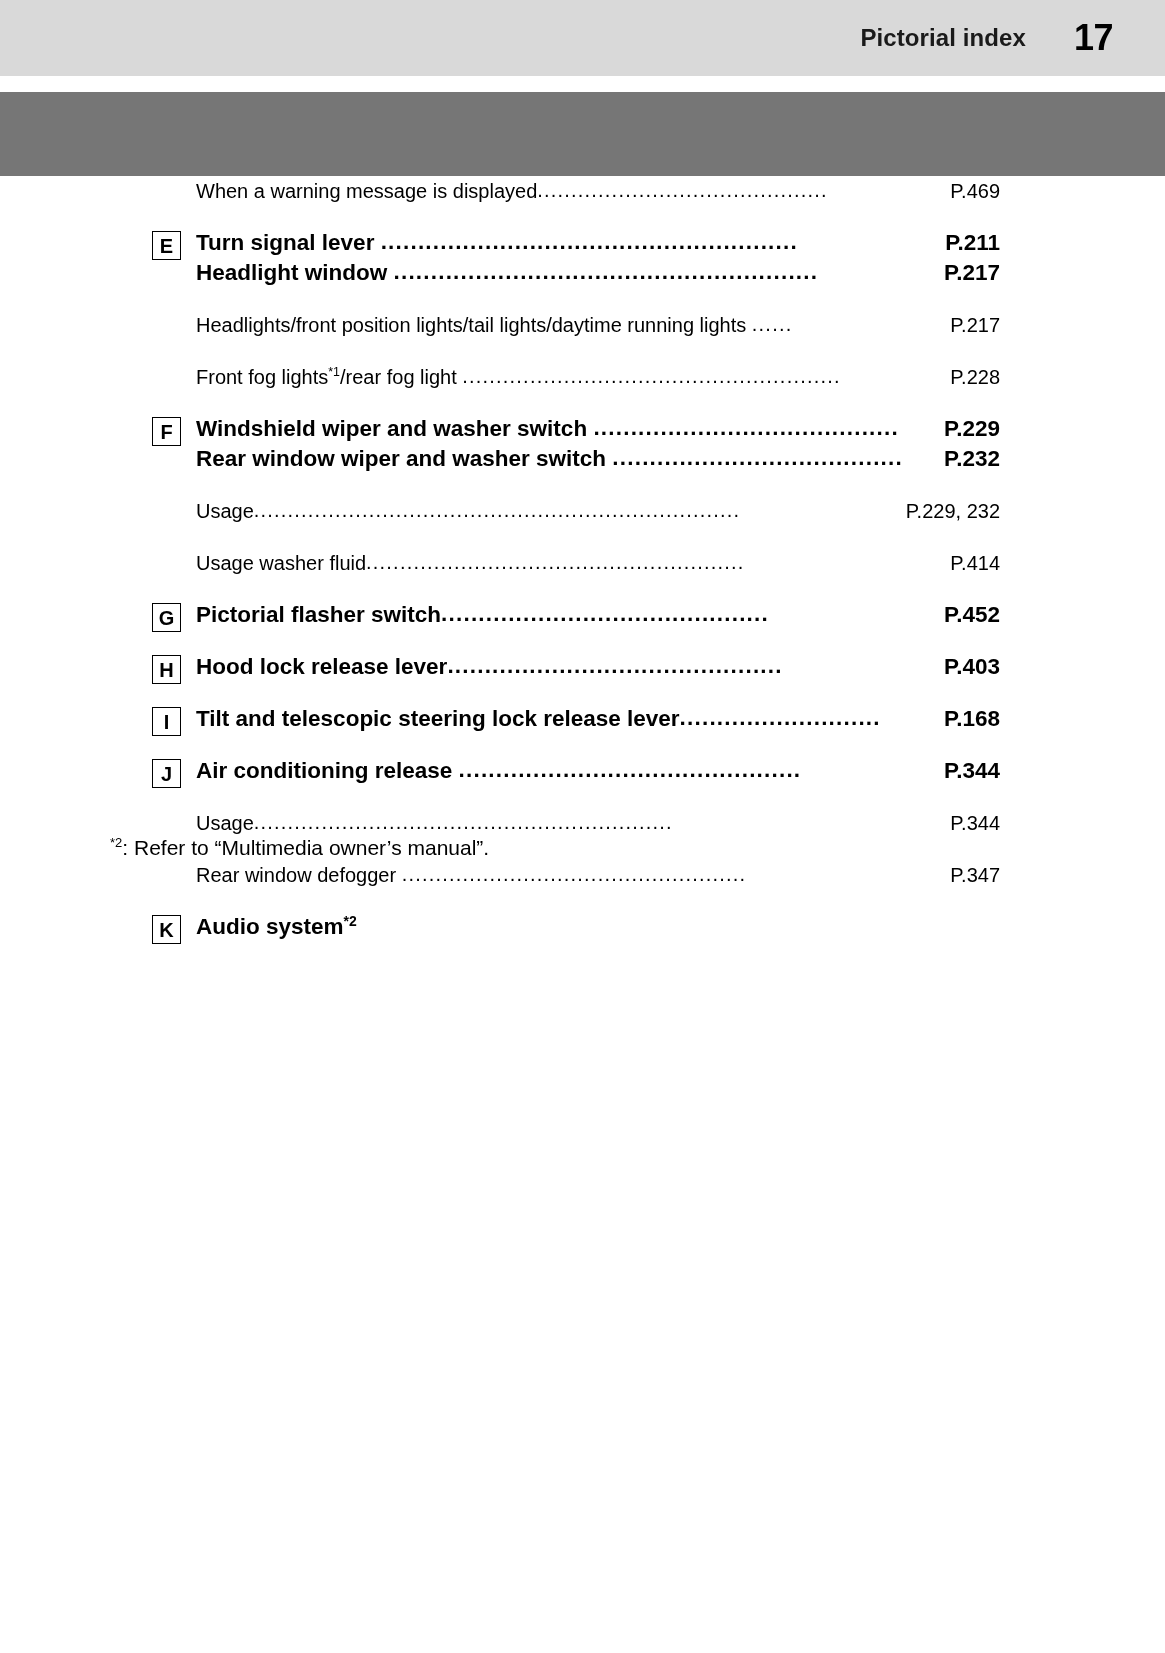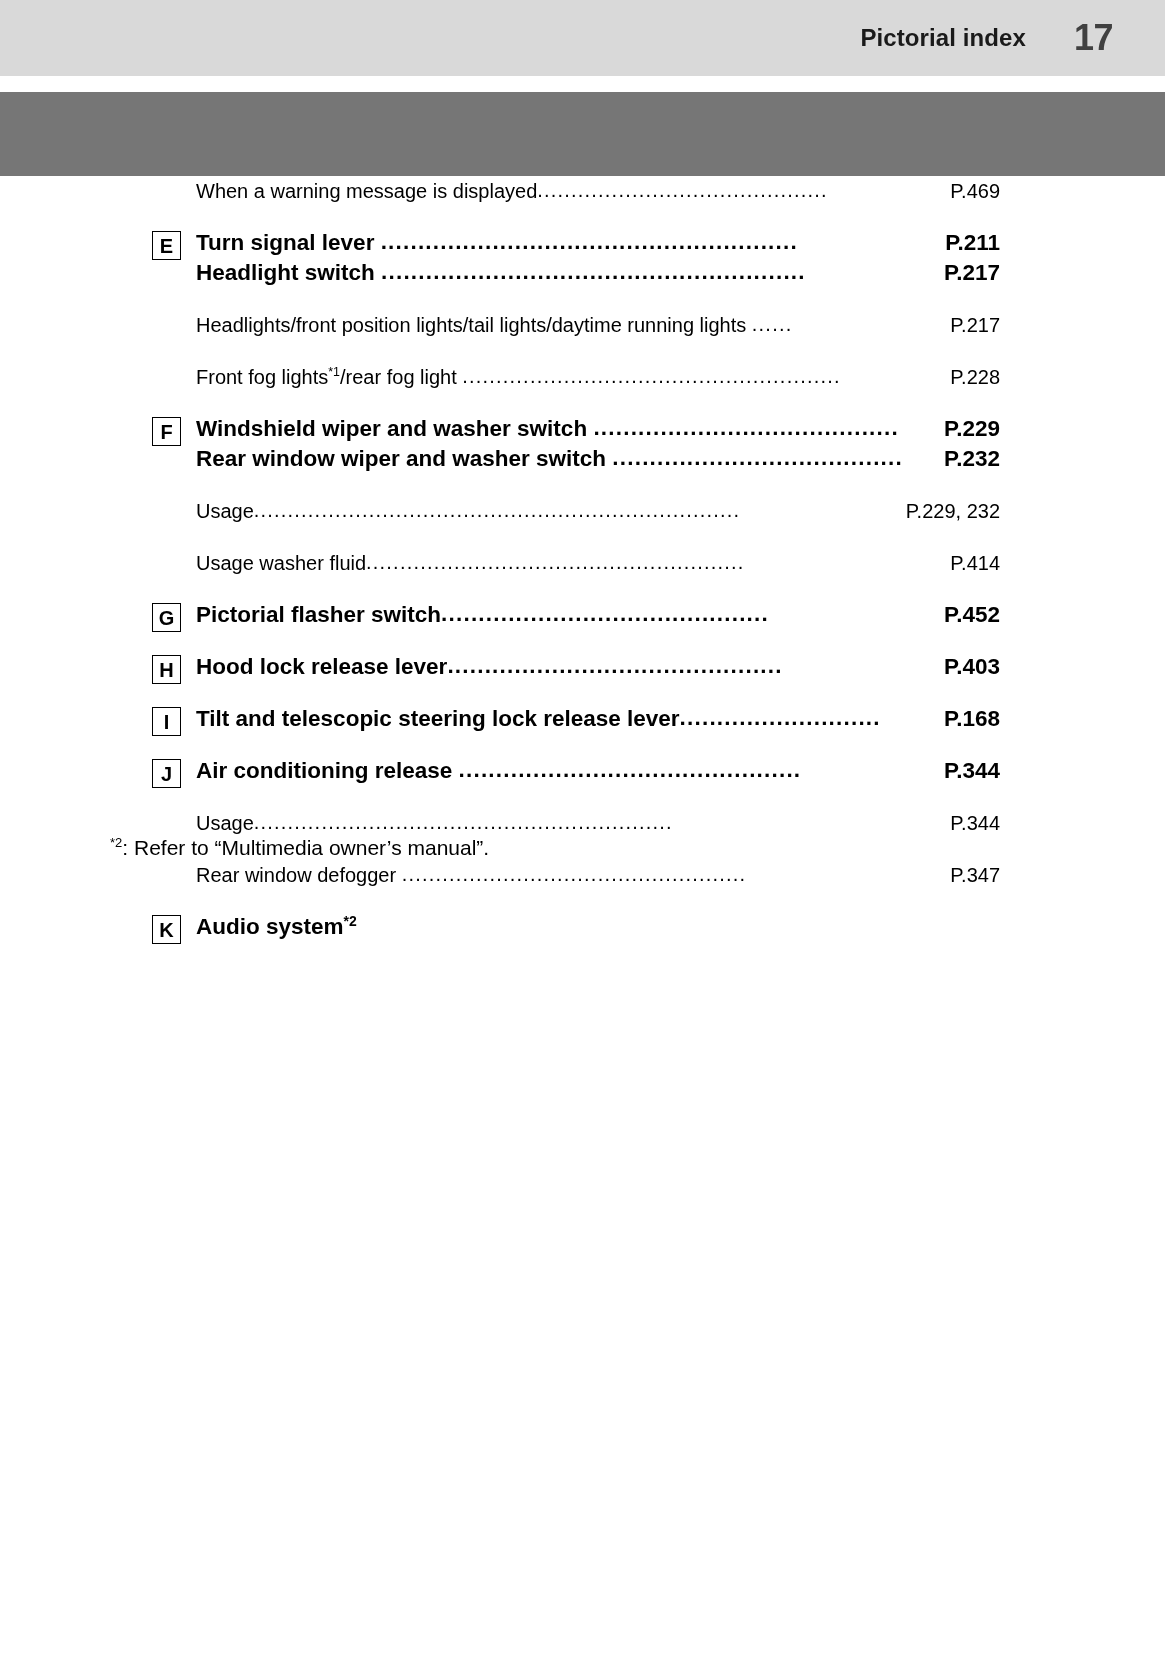--- a/index.html
+++ b/index.html
@@ -17,21 +17,21 @@
     position:absolute; left:0; top:0; width:1165px; height:76px;
     background:#d9d9d9;
     display:flex; align-items:center; justify-content:flex-end;
   }
   .header-title{
     font-size:24px; font-weight:bold; color:#1a1a1a;
     letter-spacing:.1px; line-height:1;
     margin-right:48px;
   }
   .header-pageno{
-    font-size:36px; font-weight:bold; color:#404040;
+    font-size:36px; font-weight:bold; color:#000000;
     line-height:1; margin-right:52px; letter-spacing:-.5px;
   }
   .band{
     position:absolute; left:0; top:92px; width:1165px; height:84px;
     background:#767676;
   }
 
   
   .content{
     position:absolute; left:0; top:176px; width:1165px;
@@ -119,21 +119,21 @@
         <div class="chip-spacer"></div>
         <div class="line sz-main">
           <span class="label"><span>Turn signal lever </span></span>
           <span class="leader">........................................................</span>
           <span class="pageref">P.211</span>
         </div>
       </div>
       <div class="row bold tight ">
         <div class="chip-spacer"></div>
         <div class="line sz-main">
-          <span class="label"><span>Headlight switch </span></span>
+          <span class="label"><span>Headlight window </span></span>
           <span class="leader">.........................................................</span>
           <span class="pageref">P.217</span>
         </div>
       </div>
       <div class="row gap-before ">
         <div class="indent-spacer"></div>
         <div class="line sz-sub">
           <span class="label"><span>Headlights/front position lights/tail lights/daytime running lights </span></span>
           <span class="leader">......</span>
           <span class="pageref">P.217</span>

